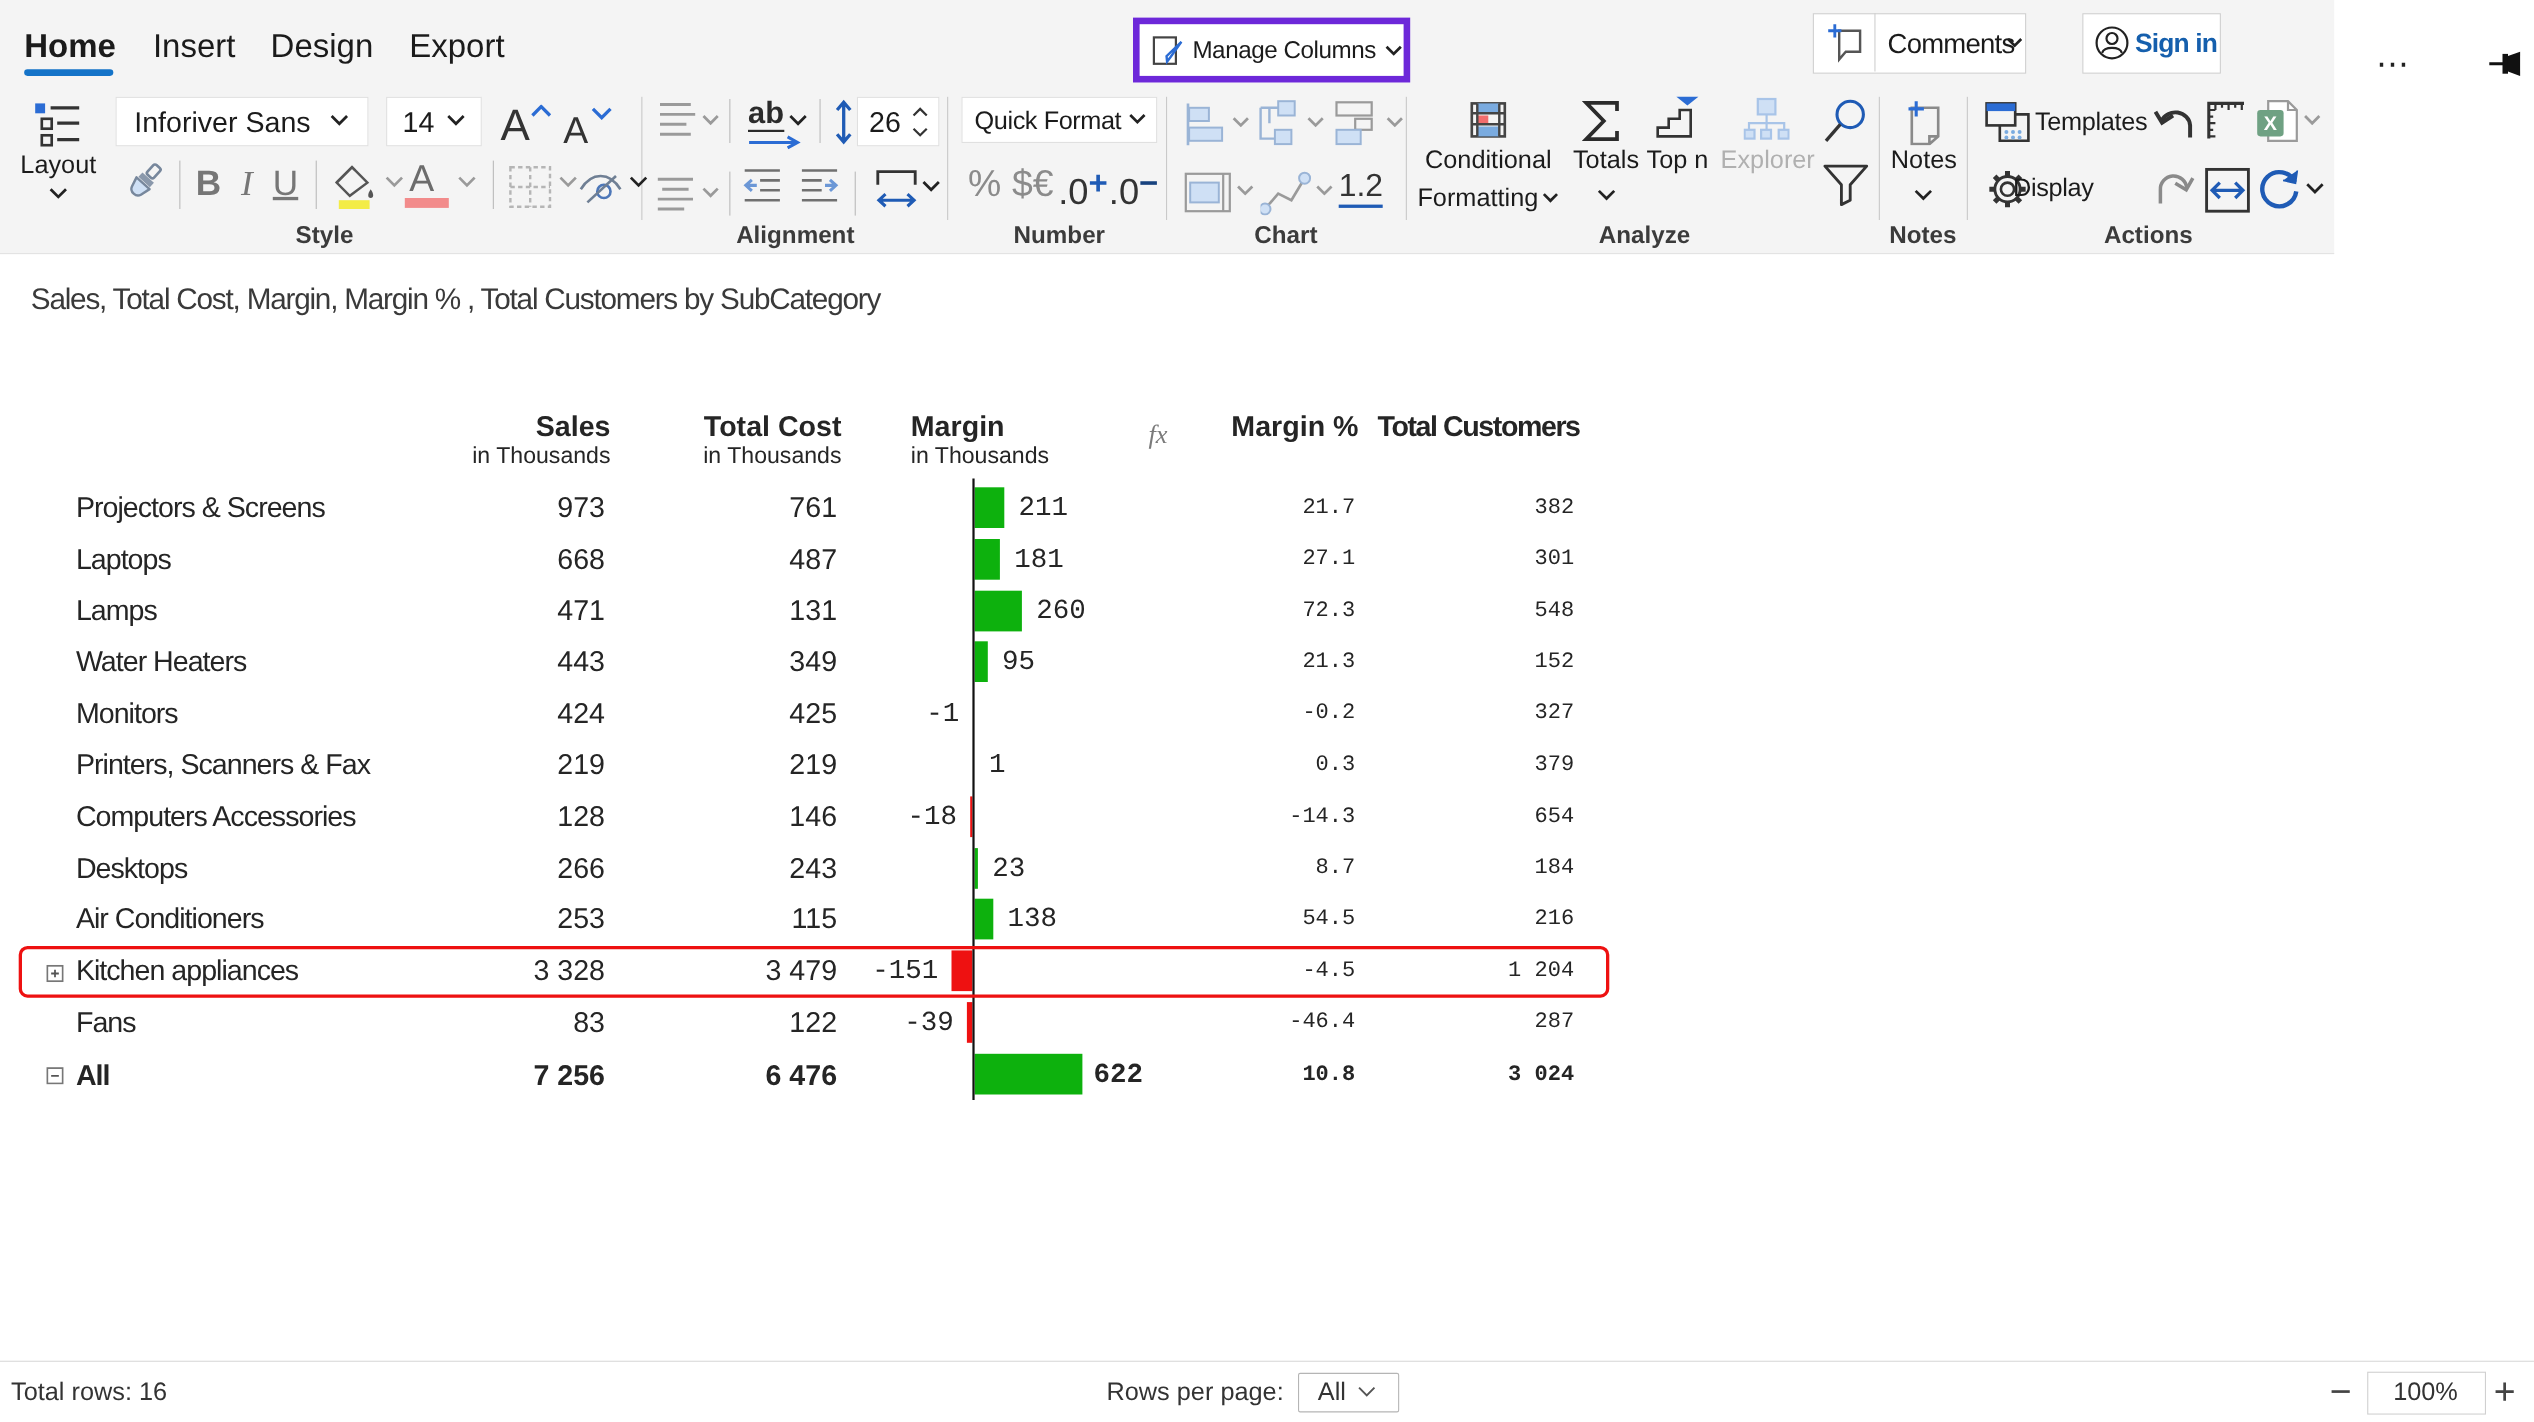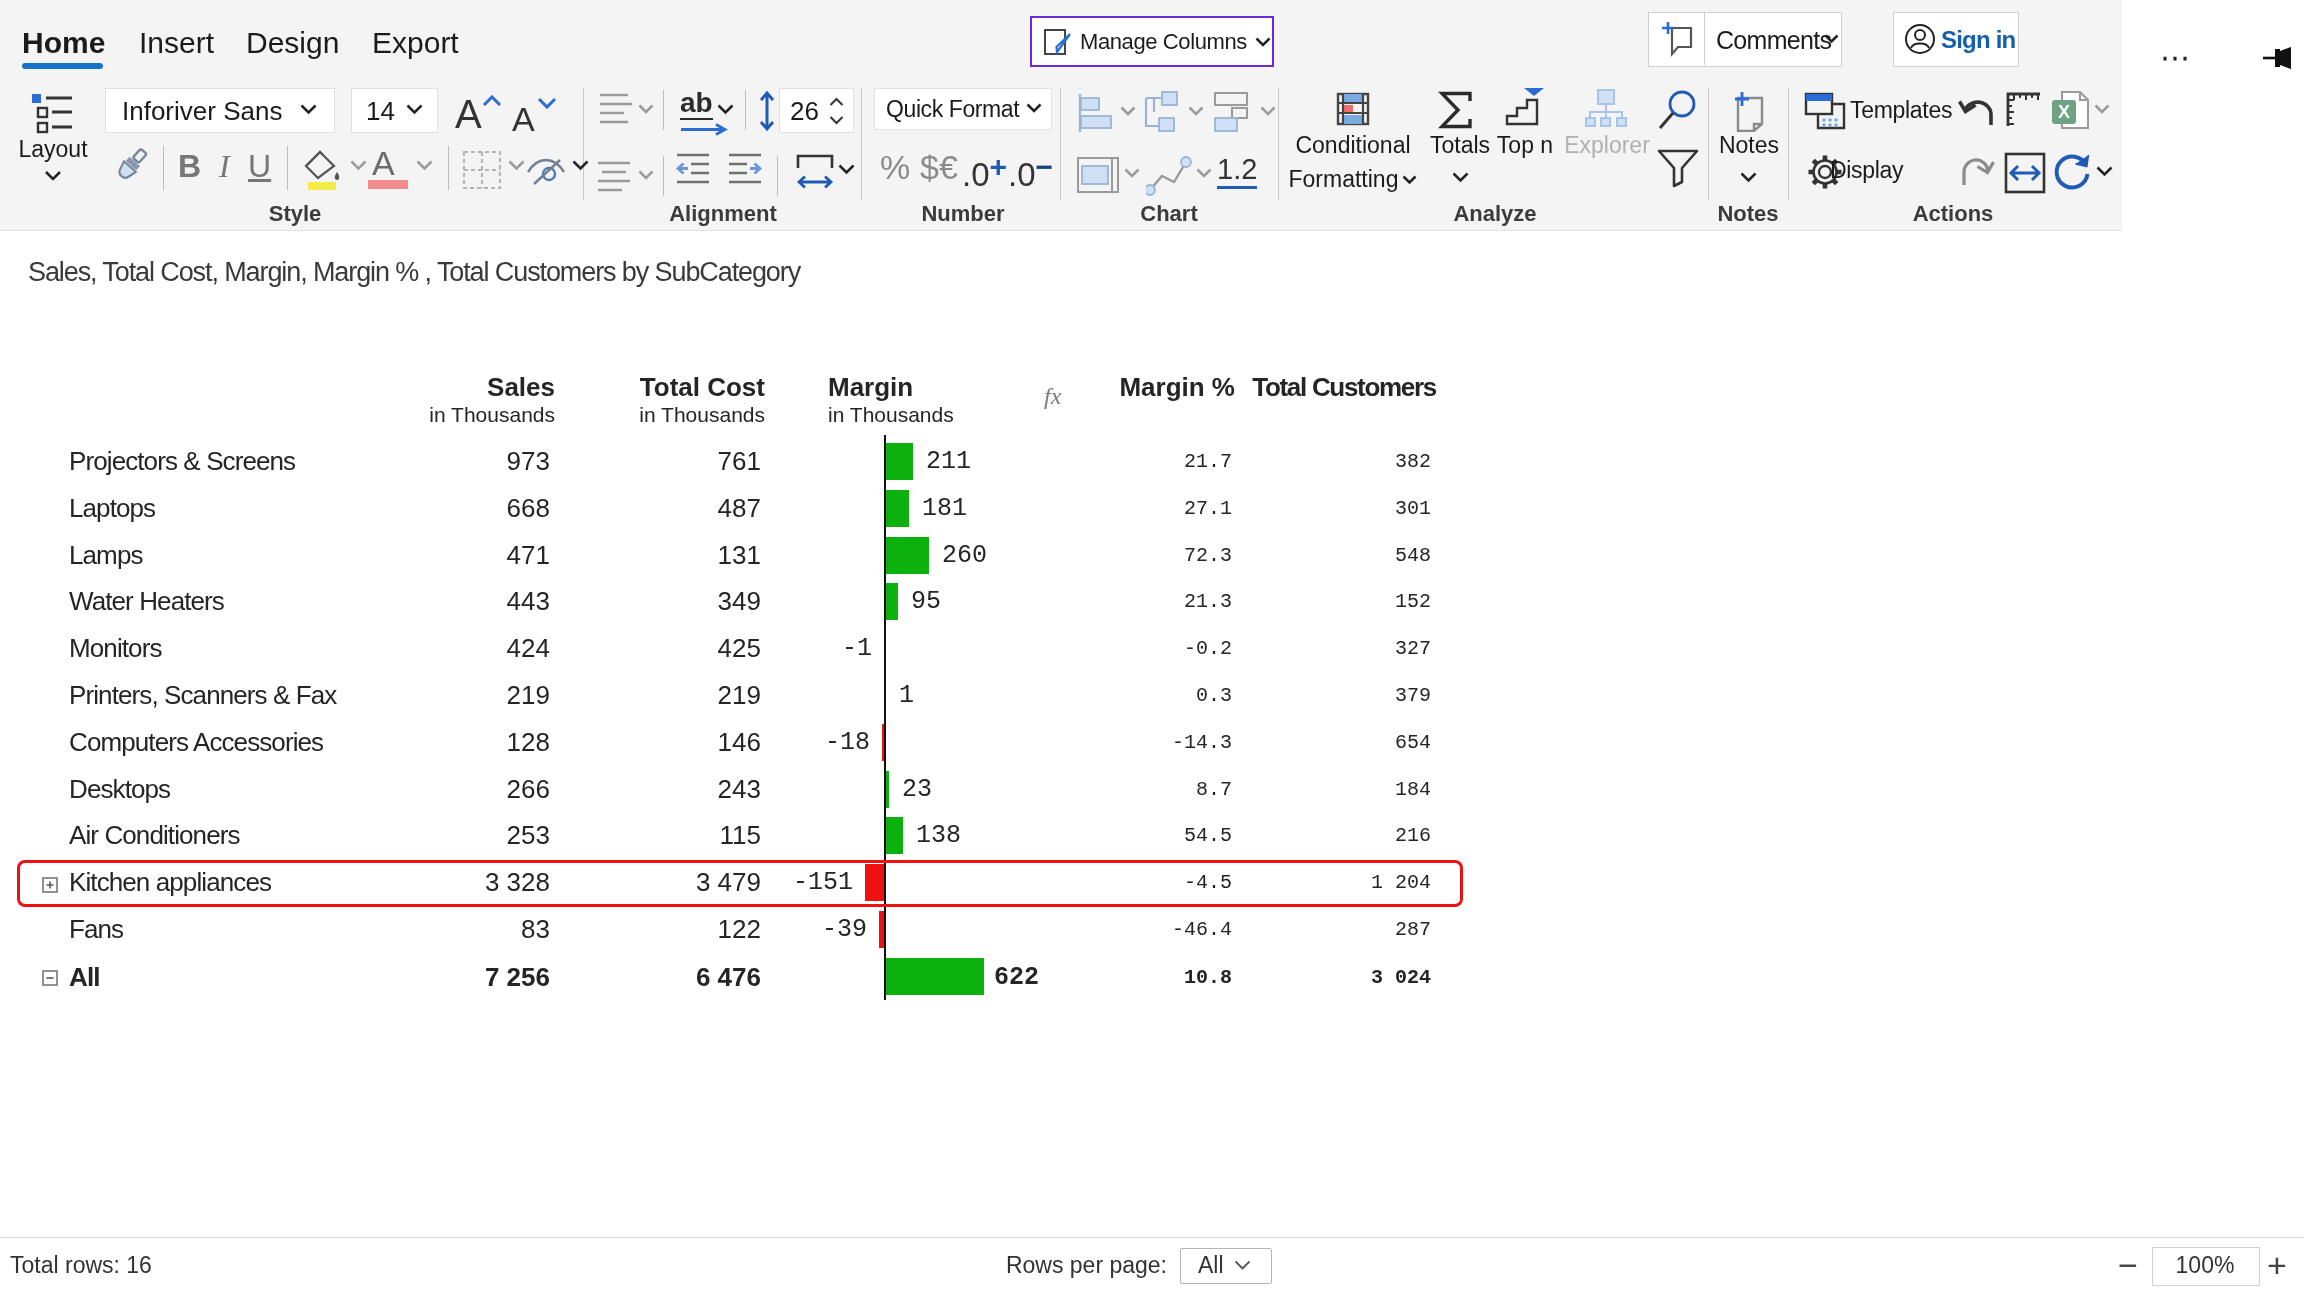--- a/index.html
+++ b/index.html
@@ -24,21 +24,21 @@
 </style></head>
 <body>
 <div id="ribbon">
 
 <div class="tab" style="left:22px;font-weight:bold;">Home</div>
 <div class="tab" style="left:139px;">Insert</div>
 <div class="tab" style="left:246px;">Design</div>
 <div class="tab" style="left:372px;">Export</div>
 <div class="abs" style="left:22px;top:63px;width:81px;height:6px;background:#1473c8;border-radius:3px;"></div>
 
-<div class="abs" style="left:1030px;top:16px;width:240px;height:47px;background:#fff;border:2px solid #6d28d9;display:flex;align-items:center;">
+<div class="abs" style="left:1030px;top:16px;width:240px;height:47px;background:#fff;border:6px solid #6d28d9;display:flex;align-items:center;">
   <svg class="abs" style="left:10px;top:8px;" width="32" height="32" viewBox="0 0 32 32">
         <rect x="3" y="4" width="20" height="24" fill="none" stroke="#444" stroke-width="2"></rect>
         <path d="M28 8 L18 22 L15 26 L14.5 21 Z" fill="none" stroke="#2b6cd4" stroke-width="2.2"></path>
       </svg>
   <span style="margin-left:48px;font-size:22px;letter-spacing:-0.4px;color:#1b1b1b;white-space:nowrap;">Manage Columns</span>
   <svg style="margin-left:8px;" width="16" height="10" viewBox="0 0 16 10">
         <path class="chev" d="M1.5 1.5 L8 8 L14.5 1.5"></path>
       </svg>
 </div>
 

